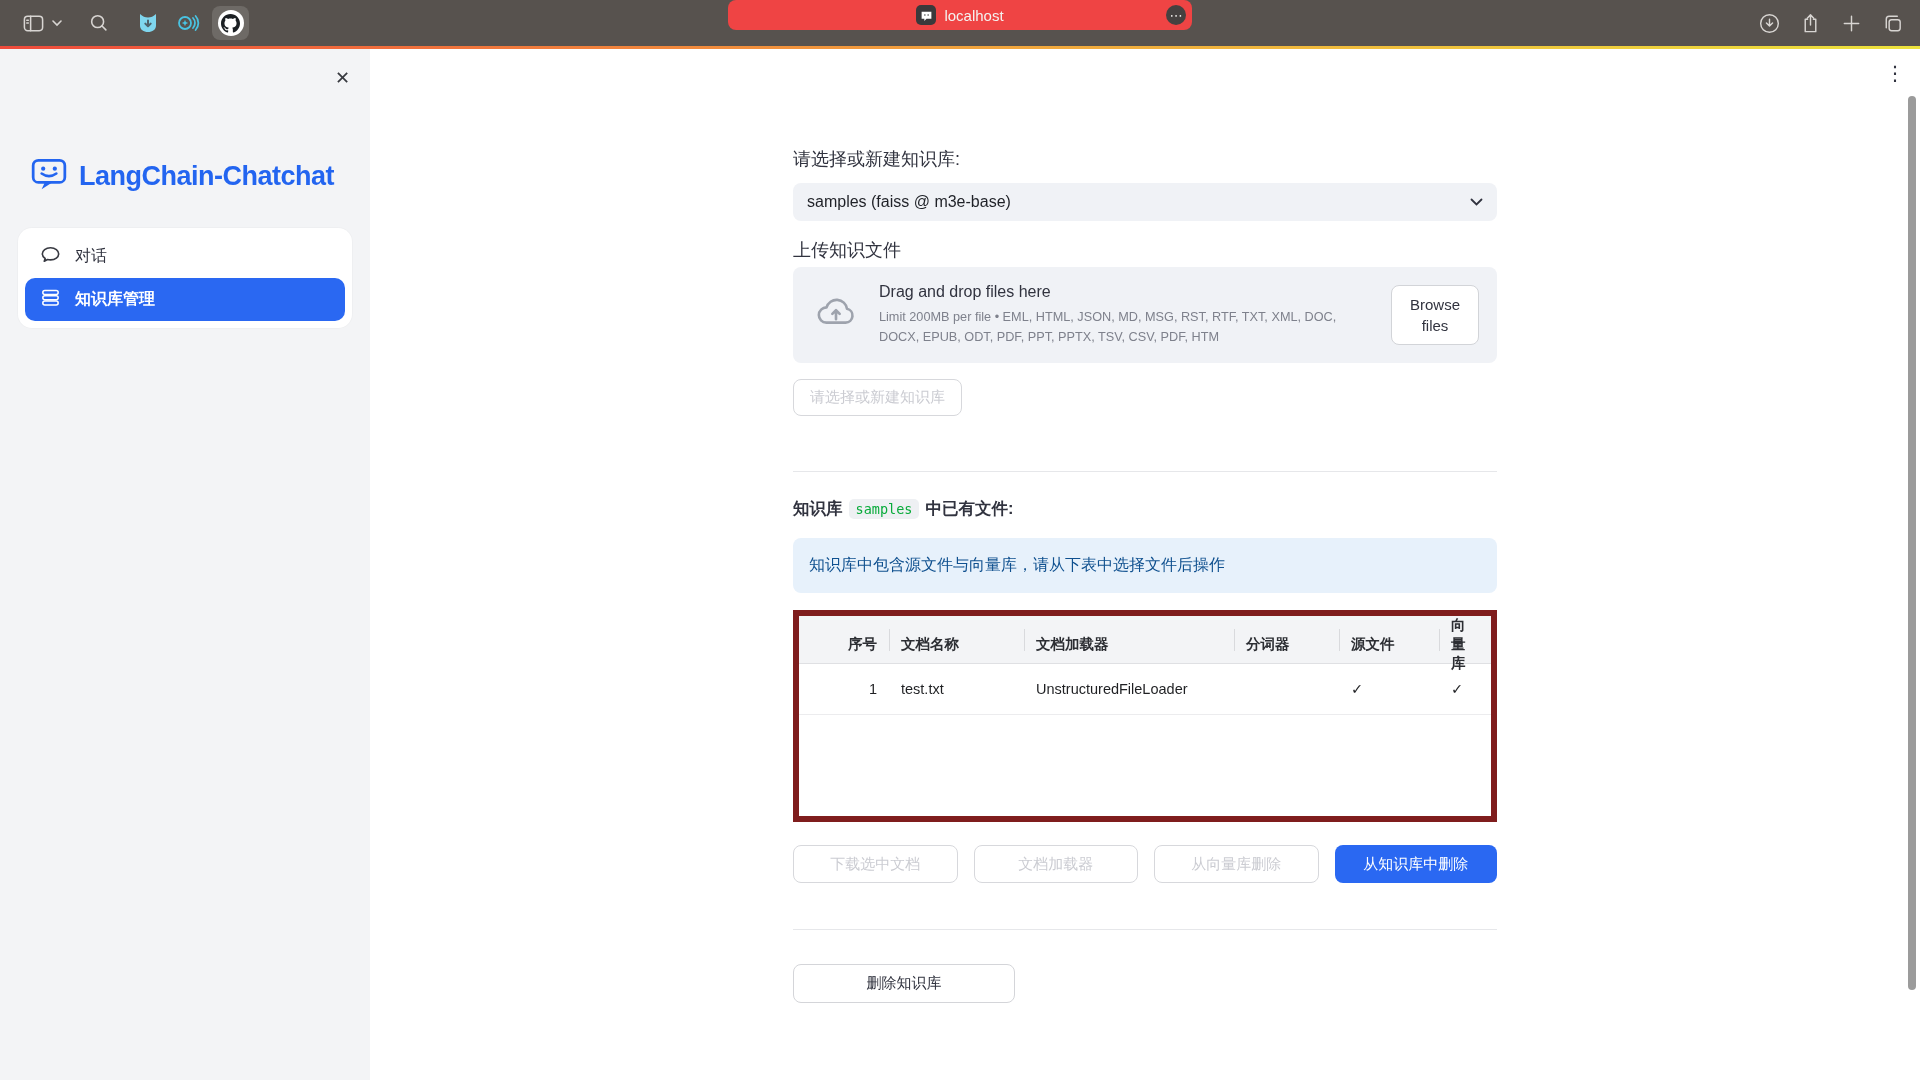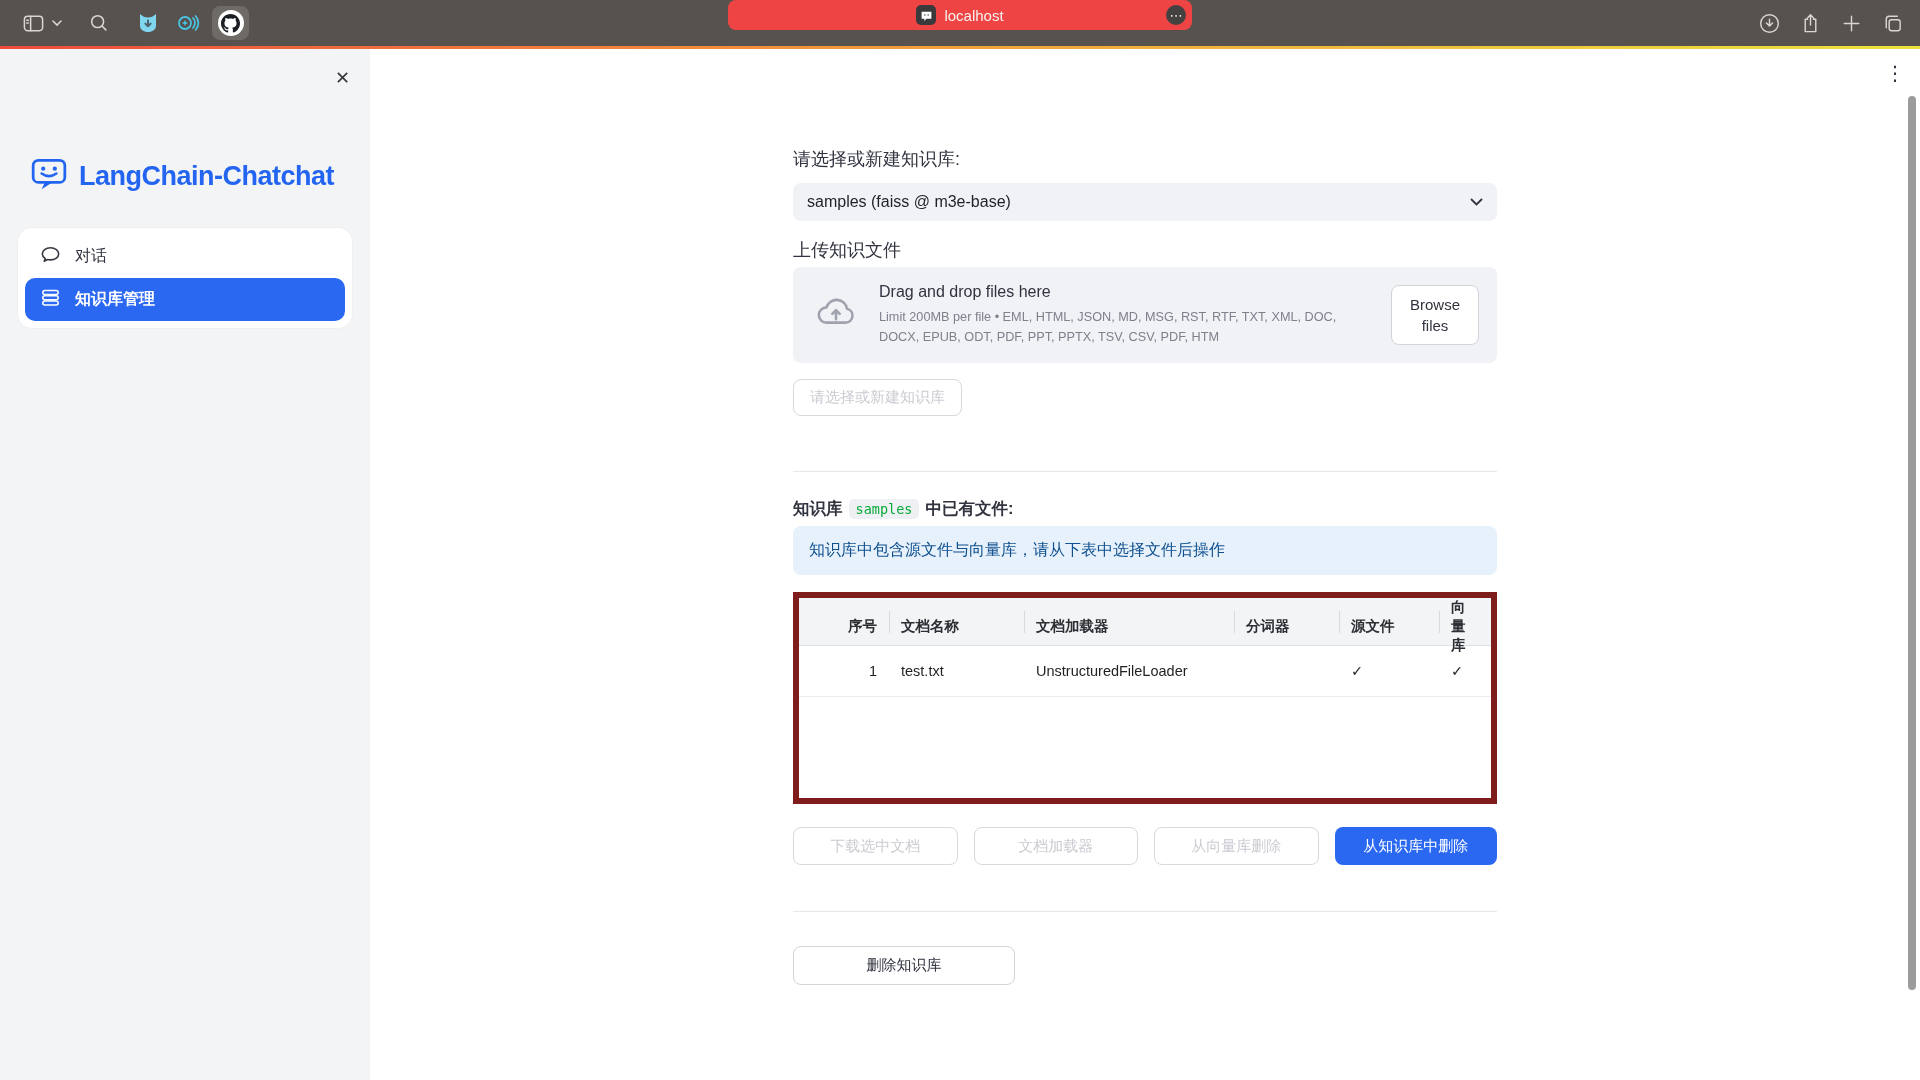--- a/index.html
+++ b/index.html
@@ -86,21 +86,21 @@
   hr.divider { border:none; border-top:1px solid #e6e7ea; }
   .hr1 { margin:55px 0 26px; }
   .hr2 { margin:46px 0 0; }
 
   .files-heading { font-size:16.5px; font-weight:600; color:#31333f;
     display:flex; align-items:center; }
   .kb-code { font-family:"DejaVu Sans Mono",monospace; font-size:13.5px;
     color:var(--code-green,#09ab3b); background:#eef0f3; border-radius:5px;
     padding:2px 7px; margin:0 6px; font-weight:normal;text-align:right; }
 
-  .info-box { margin-top:6px; height:49px; border-radius:8px;
+  .info-box { margin-top:18px; height:55px; border-radius:8px;
     background:var(--info-bg,#e7f1fb); color:var(--info-text,#0f508f);
     font-size:16px; display:flex; align-items:center; padding:16px 16px; }
 
   .table { margin-top:17px; border:6px solid #7f1d1d; background:#fff; }
   .t-grid { display:grid; grid-template-columns:90px 135px 210px 105px 100px 1fr; }
   .t-head { background:#f3f4f6; height:48px; border-bottom:1px solid #dfe0e3; }
   .th { position:relative; display:flex; align-items:center; padding:0 12px;
     font-size:14.5px; font-weight:600; color:#2c2e33; cursor:pointer; }
   .th + .th::before { content:""; position:absolute; left:0; top:13px;
     height:22px; width:1px; background:#d9dadd; }

